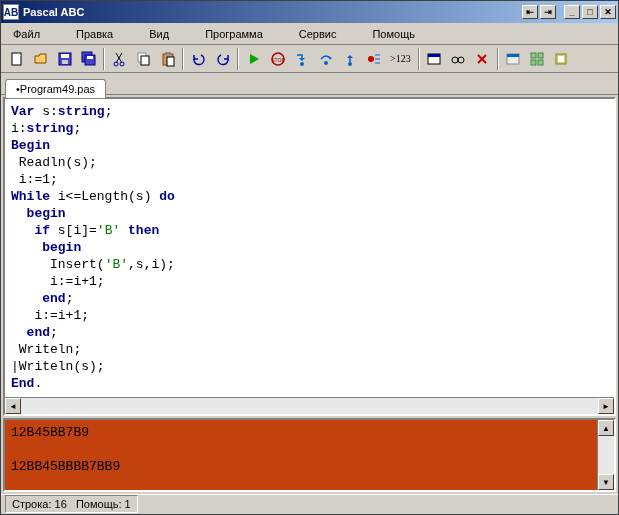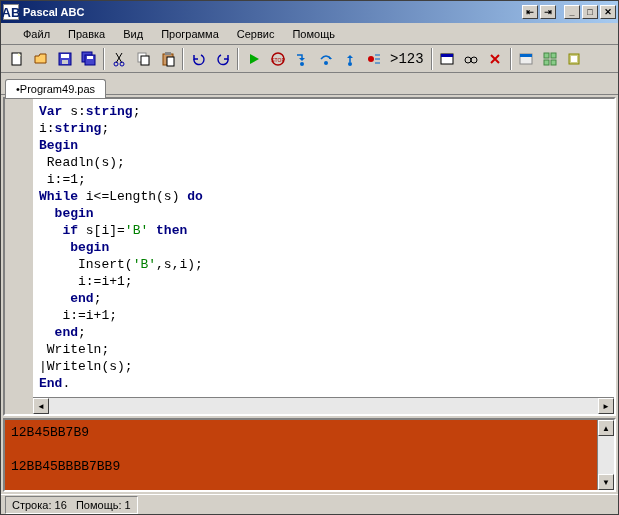--- a/index.html
+++ b/index.html
@@ -1,44 +1,44 @@
 <!DOCTYPE html>
 <html><head>
 <meta charset="utf-8">
 <style>
 * { margin:0; padding:0; box-sizing:border-box; }
 body { font-family: Tahoma, Arial, sans-serif; font-size:11px; background:#d4d0c8; width:619px; height:515px; overflow:hidden; }
 .window { width:619px; height:515px; border:1px solid #404040; background:#d4d0c8; display:flex; flex-direction:column; }
 .titlebar { height:22px; background:linear-gradient(to right,#0a246a,#a6caf0); display:flex; align-items:center; padding:0 2px; color:#fff; font-weight:bold; }
-.titlebar .app-icon { width:16px; height:16px; background:#fff; margin-right:4px; display:inline-flex; align-items:center; justify-content:center; font-size:13px; color:#0a246a; font-weight:bold; border:1px solid #888; }
+.titlebar .app-icon { width:16px; height:16px; background:#fff; margin-right:4px; display:inline-flex; align-items:center; justify-content:center; font-size:10px; color:#0a246a; font-weight:bold; border:1px solid #888; }
 .titlebar .title { flex:1; }
 .winbtns { display:flex; gap:2px; }
 .winbtn { width:16px; height:14px; background:#d4d0c8; border:1px solid; border-color:#fff #404040 #404040 #fff; display:flex; align-items:center; justify-content:center; font-size:9px; font-family:Arial; color:#000; cursor:pointer; font-weight:bold; }
-.menubar { height:22px; background:#d4d0c8; display:flex; align-items:center; padding:2px 14px; gap:2px; border-bottom:1px solid #808080; }
+.menubar { height:22px; background:#d4d0c8; display:flex; align-items:center; padding:2px 4px; gap:20px; border-bottom:1px solid #808080; }
 .menuitem { padding:2px 8px; cursor:pointer; }
 .toolbar { height:28px; background:#d4d0c8; display:flex; align-items:center; padding:2px 4px; border-bottom:1px solid #808080; gap:1px; }
 .tbtn { width:23px; height:22px; display:flex; align-items:center; justify-content:center; cursor:pointer; border:1px solid transparent; }
 .tsep { width:6px; height:22px; border-left:1px solid #808080; border-right:1px solid #fff; margin:0 2px; width:2px; }
 .tabbar { height:22px; background:#d4d0c8; display:flex; align-items:flex-end; padding:0 4px; border-bottom:1px solid #808080; }
 .tab { background:#d4d0c8; border:1px solid #808080; border-bottom:none; padding:3px 10px; font-size:11px; cursor:pointer; border-top-left-radius:3px; border-top-right-radius:3px; position:relative; top:4px; background:#fff; }
-.editor-wrap { flex:1; display:flex; flex-direction:column; border:2px solid; border-color:#808080 #fff #fff #808080; margin:2px; min-height:0;padding-left:28px; }
+.editor-wrap { flex:1; display:flex; flex-direction:column; border:2px solid; border-color:#808080 #fff #fff #808080; margin:2px; min-height:0; }
 .editor { flex:1; background:#fff; font-family:'Courier New',monospace; font-size:13px; padding:4px 6px; overflow:auto; white-space:pre; line-height:17px; }
 .kw { color:#000080; font-weight:bold; }
 .str { color:#008000; }
 .hscroll { height:17px; background:#d4d0c8; border-top:1px solid #808080; display:flex; }
 .hscroll .track { flex:1; background:#e8e8e8; position:relative; }
 .hscroll .btn, .vscroll .btn { width:16px; height:16px; background:#d4d0c8; border:1px solid; border-color:#fff #404040 #404040 #fff; display:flex; align-items:center; justify-content:center; font-size:8px; cursor:pointer; }
 .output-wrap { height:74px; border:2px solid; border-color:#808080 #fff #fff #808080; margin:0 2px 2px 2px; display:flex; }
 .output { flex:1; background:#c2410c; font-family:'Courier New',monospace; font-size:13px; padding:4px 6px; overflow:auto; white-space:pre; line-height:17px; }
 .vscroll { width:17px; background:#d4d0c8; display:flex; flex-direction:column; border-left:1px solid #808080; }
 .vscroll .track { flex:1; background:#e8e8e8; }
-.statusbar { height:20px; background:#d4d0c8; border-top:1px solid #fff; display:flex; align-items:center; padding:0 4px; }
+.statusbar { height:20px; background:#d4d0c8; border-top:1px solid #fff; display:flex; padding:0 4px; }
 .statuscell { border:1px solid; border-color:#808080 #fff #fff #808080; padding:1px 6px; height:18px; display:flex; align-items:center; }
 svg { width:16px; height:16px; }
-.txtbtn { width:auto; padding:0 3px; font-size:14px; font-family:Liberation Mono, monospace; }
+.txtbtn { width:auto; padding:0 3px; font-size:10px; font-family:Liberation Serif, serif; }
 </style>
 </head>
 <body>
 
 <div class="window">
   <div class="titlebar">
     <span class="app-icon">AB</span>
     <span class="title">Pascal ABC</span>
     <div class="winbtns">
       <div class="winbtn">⇤</div>

